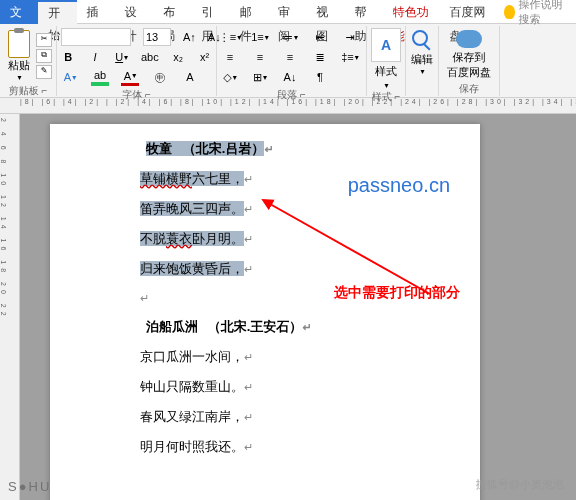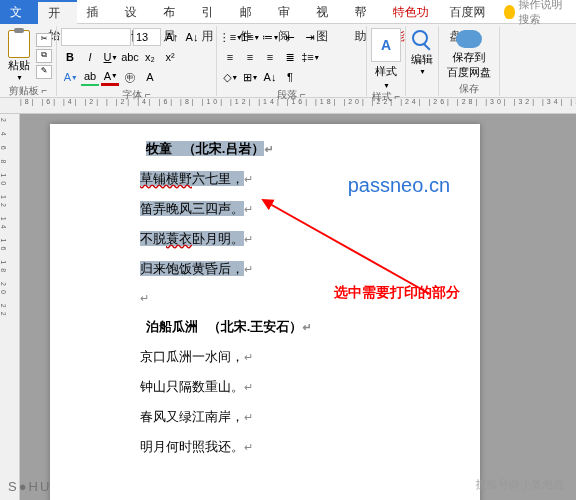--- a/index.html
+++ b/index.html
@@ -17,21 +17,21 @@
 .group { border-right: 1px solid #d9d9d9; padding: 2px 4px; display: flex; flex-direction: column; justify-content: space-between; height: 70px; }
 .group-label { font-size: 10px; color: #666; text-align: center; }
 .group-body { display: flex; flex: 1; align-items: center; }
 
 .big-btn { display: flex; flex-direction: column; align-items: center; padding: 2px 4px; cursor: pointer; }
 .paste-icon { width: 22px; height: 28px; background: #fff; border: 1px solid #b8860b; border-radius: 2px; position: relative; }
 .paste-icon::before { content: ''; position: absolute; top: -3px; left: 5px; width: 10px; height: 5px; background: #888; border-radius: 2px; }
 .small-btns { display: flex; flex-direction: column; gap: 2px; margin-left: 2px; }
 .sbtn { width: 16px; height: 14px; border: 1px solid #bbb; background: #fff; cursor: pointer; font-size: 8px; text-align: center; }
 
-.font-row { display: flex; gap: 2px; align-items: flex-start; margin-bottom: 2px; }
+.font-row { display: flex; gap: 12px; align-items: flex-start; margin-bottom: 2px; }
 .font-sel { border: 1px solid #ccc; background: #fff; height: 18px; font-size: 11px; padding: 0 2px; }
 .fbtn { width: 18px; height: 18px; border: none; background: transparent; cursor: pointer; font-size: 11px; display: inline-flex; align-items: center; justify-content: center; }
 
 .style-box { width: 30px; height: 34px; border: 1px solid #ccc; background: #fff; display: flex; align-items: center; justify-content: center; font-size: 14px; }
 .edit-icon { width: 24px; height: 24px; position: relative; }
 .mag { width: 16px; height: 16px; border: 2px solid #2e75d6; border-radius: 50%; position: absolute; top: 2px; left: 2px; }
 .mag::after { content: ''; position: absolute; width: 8px; height: 2px; background: #2e75d6; bottom: -4px; right: -5px; transform: rotate(45deg); }
 .cloud { width: 26px; height: 18px; background: #5b9bd5; border-radius: 9px; position: relative; margin-bottom: 2px; }
 
 .ruler-h { height: 16px; background: #f0f0f0; border-bottom: 1px solid #ccc; font-size: 7px; color: #666; padding-left: 20px; white-space: nowrap; overflow: hidden; letter-spacing: 3px; }
@@ -112,21 +112,21 @@
         <button class="fbtn">
             <u>U</u>
             <span class="dd">▾</span>
           </button>
         <button class="fbtn">abc</button>
         <button class="fbtn">x₂</button>
         <button class="fbtn">x²</button>
       </div>
       <div class="font-row">
         <button class="fbtn" style="color:#2e75d6">A<span class="dd">▾</span></button>
-        <button class="fbtn" style="border-bottom:2px solid #22c55e">ab</button>
+        <button class="fbtn" style="border-bottom:4px solid #22c55e">ab</button>
         <button class="fbtn" style="border-bottom:3px solid #c00">A<span class="dd">▾</span></button>
         <button class="fbtn">㊥</button>
         <button class="fbtn">A</button>
       </div>
     </div>
     <div class="group-label"><span>字体</span> ⌐</div>
   </div>
 
   <div class="group" style="width:150px">
     <div style="flex:1">

